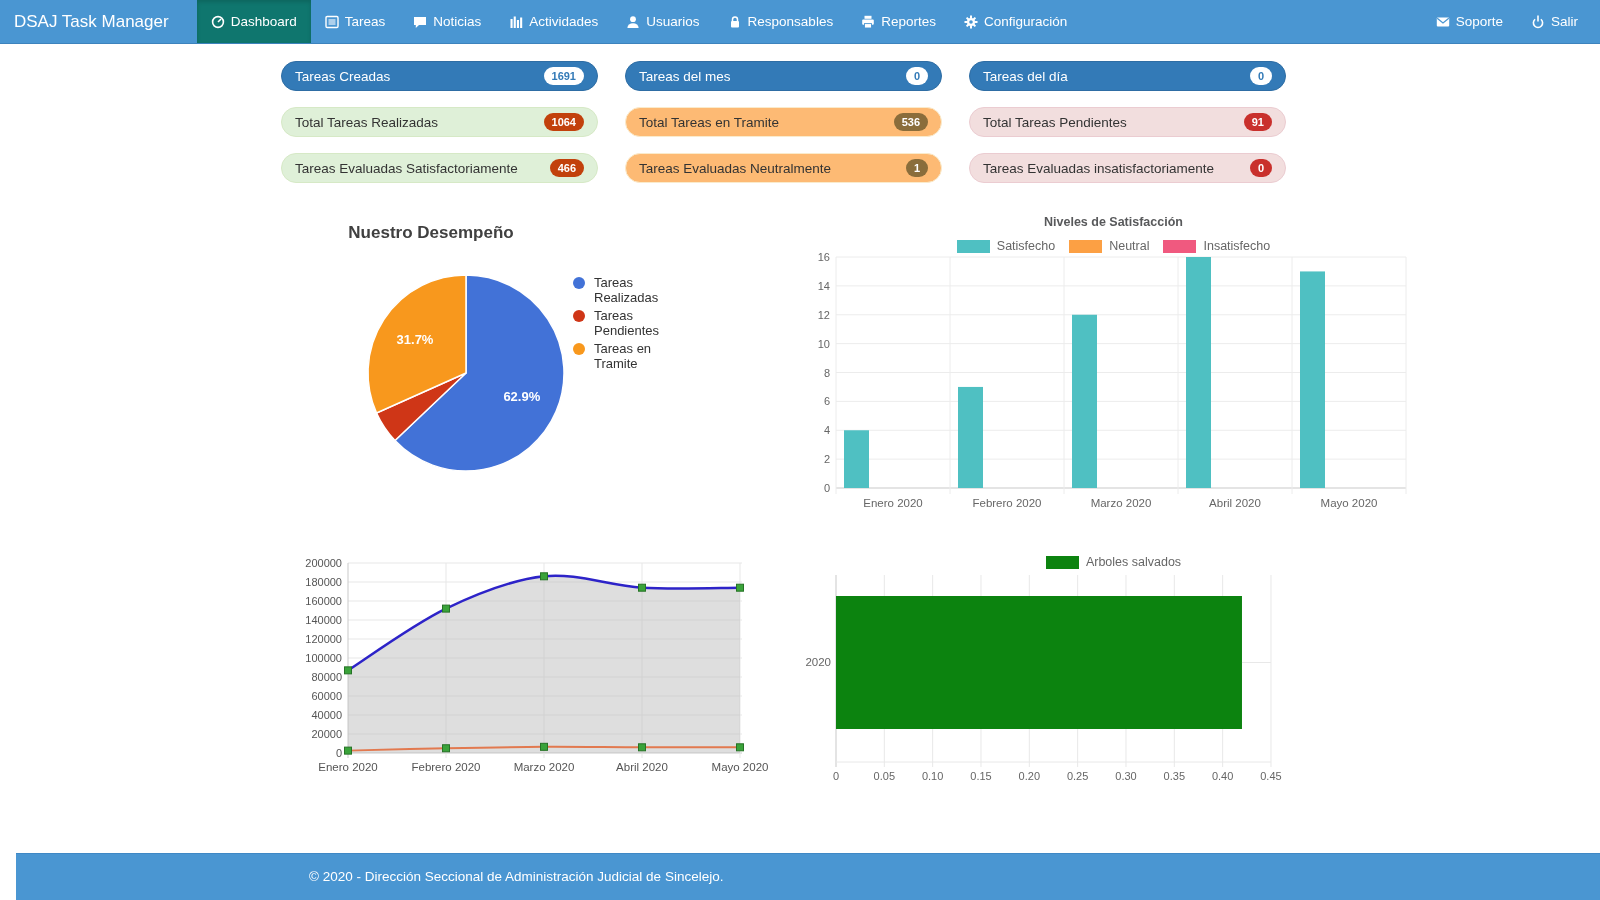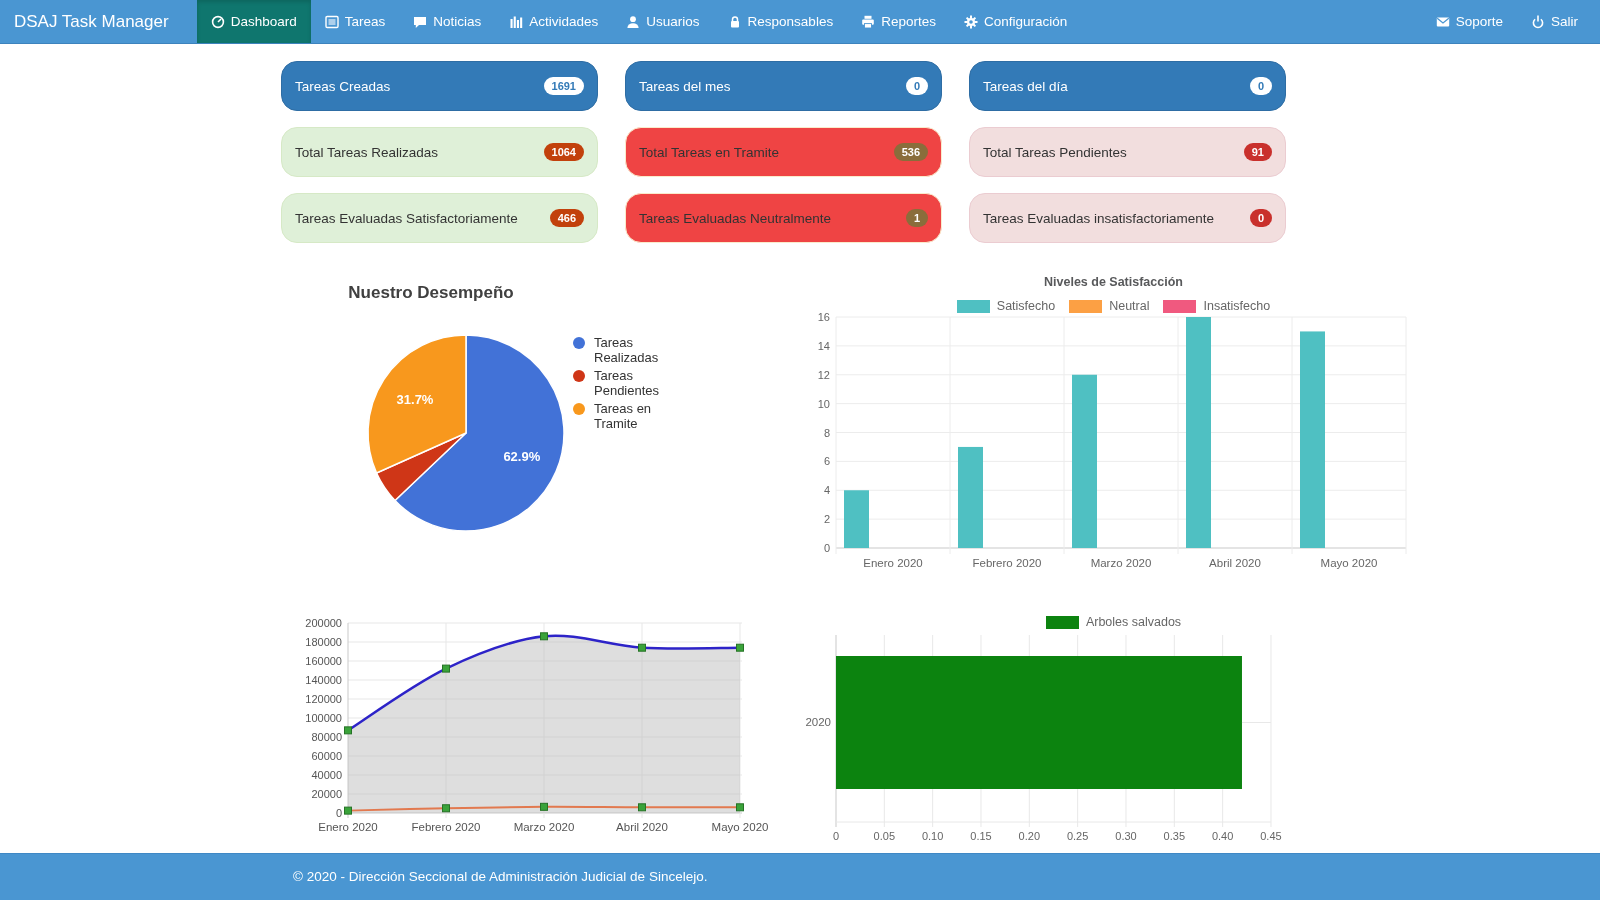--- a/index.html
+++ b/index.html
@@ -12,27 +12,27 @@
   .nav-items { display:flex; align-items:stretch; }
   .nav-item { display:flex; align-items:center; gap:6px; padding:0 14px; color:#fff; font-size:13.5px; cursor:pointer; text-decoration:none; }
   .nav-item.active { background:#0f766e; box-shadow:inset 0 2px 4px rgba(0,0,0,.15); }
   .nav-item svg { display:block; }
   .nav-right { position:absolute; right:8px; top:0; bottom:0; display:flex; align-items:stretch; }
 
   
   .main { width:1140px; margin-left:281px; }
 
   .cards-grid { width:1005px; display:grid; grid-template-columns:repeat(3,317px); column-gap:27px; row-gap:16px; margin-top:17px; }
-  .card { height:50px; border-radius:16px; display:flex; align-items:center; justify-content:space-between; padding:0 13px; font-size:13.5px; border:1px solid transparent; }
+  .card { height:30px; border-radius:16px; display:flex; align-items:center; justify-content:space-between; padding:0 13px; font-size:13.5px; border:1px solid transparent; }
   .card .badge { min-width:18px; text-align:center; padding:3px 8px; border-radius:10px; font-size:11px; font-weight:bold; color:#fff; }
   .card.primary { background:#337ab7; border-color:#2e6da4; color:#fff; }
   .card.primary .badge { background:#fff; color:#337ab7; }
   .card.success { background:#dff0d8; border-color:#d6e9c6; color:#333; }
   .card.success .badge { background:#c2410c; }
-  .card.warning { background:#ef4444; border-color:#faebcc; color:#333; }
+  .card.warning { background:#fdba74; border-color:#faebcc; color:#333; }
   .card.warning .badge { background:#8a6d3b; }
   .card.danger  { background:#f2dede; border-color:#ebccd1; color:#333; }
   .card.danger  .badge { background:#c9302c; }
 
   
   .charts-grid { display:grid; grid-template-columns:500px 615px; column-gap:25px; row-gap:36px; margin-top:24px; }
   .chart-title { font-size:17px; font-weight:bold; color:#404040; text-align:center; }
   .pie-title { width:300px; margin:16px 0 2px 0; }
   .bars-title { color:#58595b; font-size:12.5px; margin:8px 0 10px 0; }
   .pie-wrap { position:relative; height:272px; }
@@ -43,21 +43,21 @@
   .pie-legend .pl-label { font-size:13px; color:#333; line-height:15px; width:82px; }
 
   .hlegend { display:flex; justify-content:center; align-items:center; gap:14px; }
   .hlegend .hl-item { display:flex; align-items:center; gap:7px; font-size:12.5px; color:#666; cursor:pointer; }
   .hlegend .hl-box { width:33px; height:13px; }
   .hlegend.boxed .hl-box { width:37px; height:14px; background:#dcdce4; }
 
   svg text { font-family:"Liberation Sans", sans-serif; }
 
   
-  .footer { position:fixed; left:0; right:0; bottom:0; height:47px; background:#4a96d2; border-top:1px solid #3f88c5; }
+  .footer { position:fixed; left:16px; right:0; bottom:0; height:47px; background:#4a96d2; border-top:1px solid #3f88c5; }
   .footer-text { margin-left:293px; color:#fff; font-size:13.5px; line-height:45px; }
 </style>
 </head>
 <body>
 
 <div class="navbar">
   <a class="brand">DSAJ Task Manager</a>
   <div class="nav-items">
     <a class="nav-item active">
       <span>

